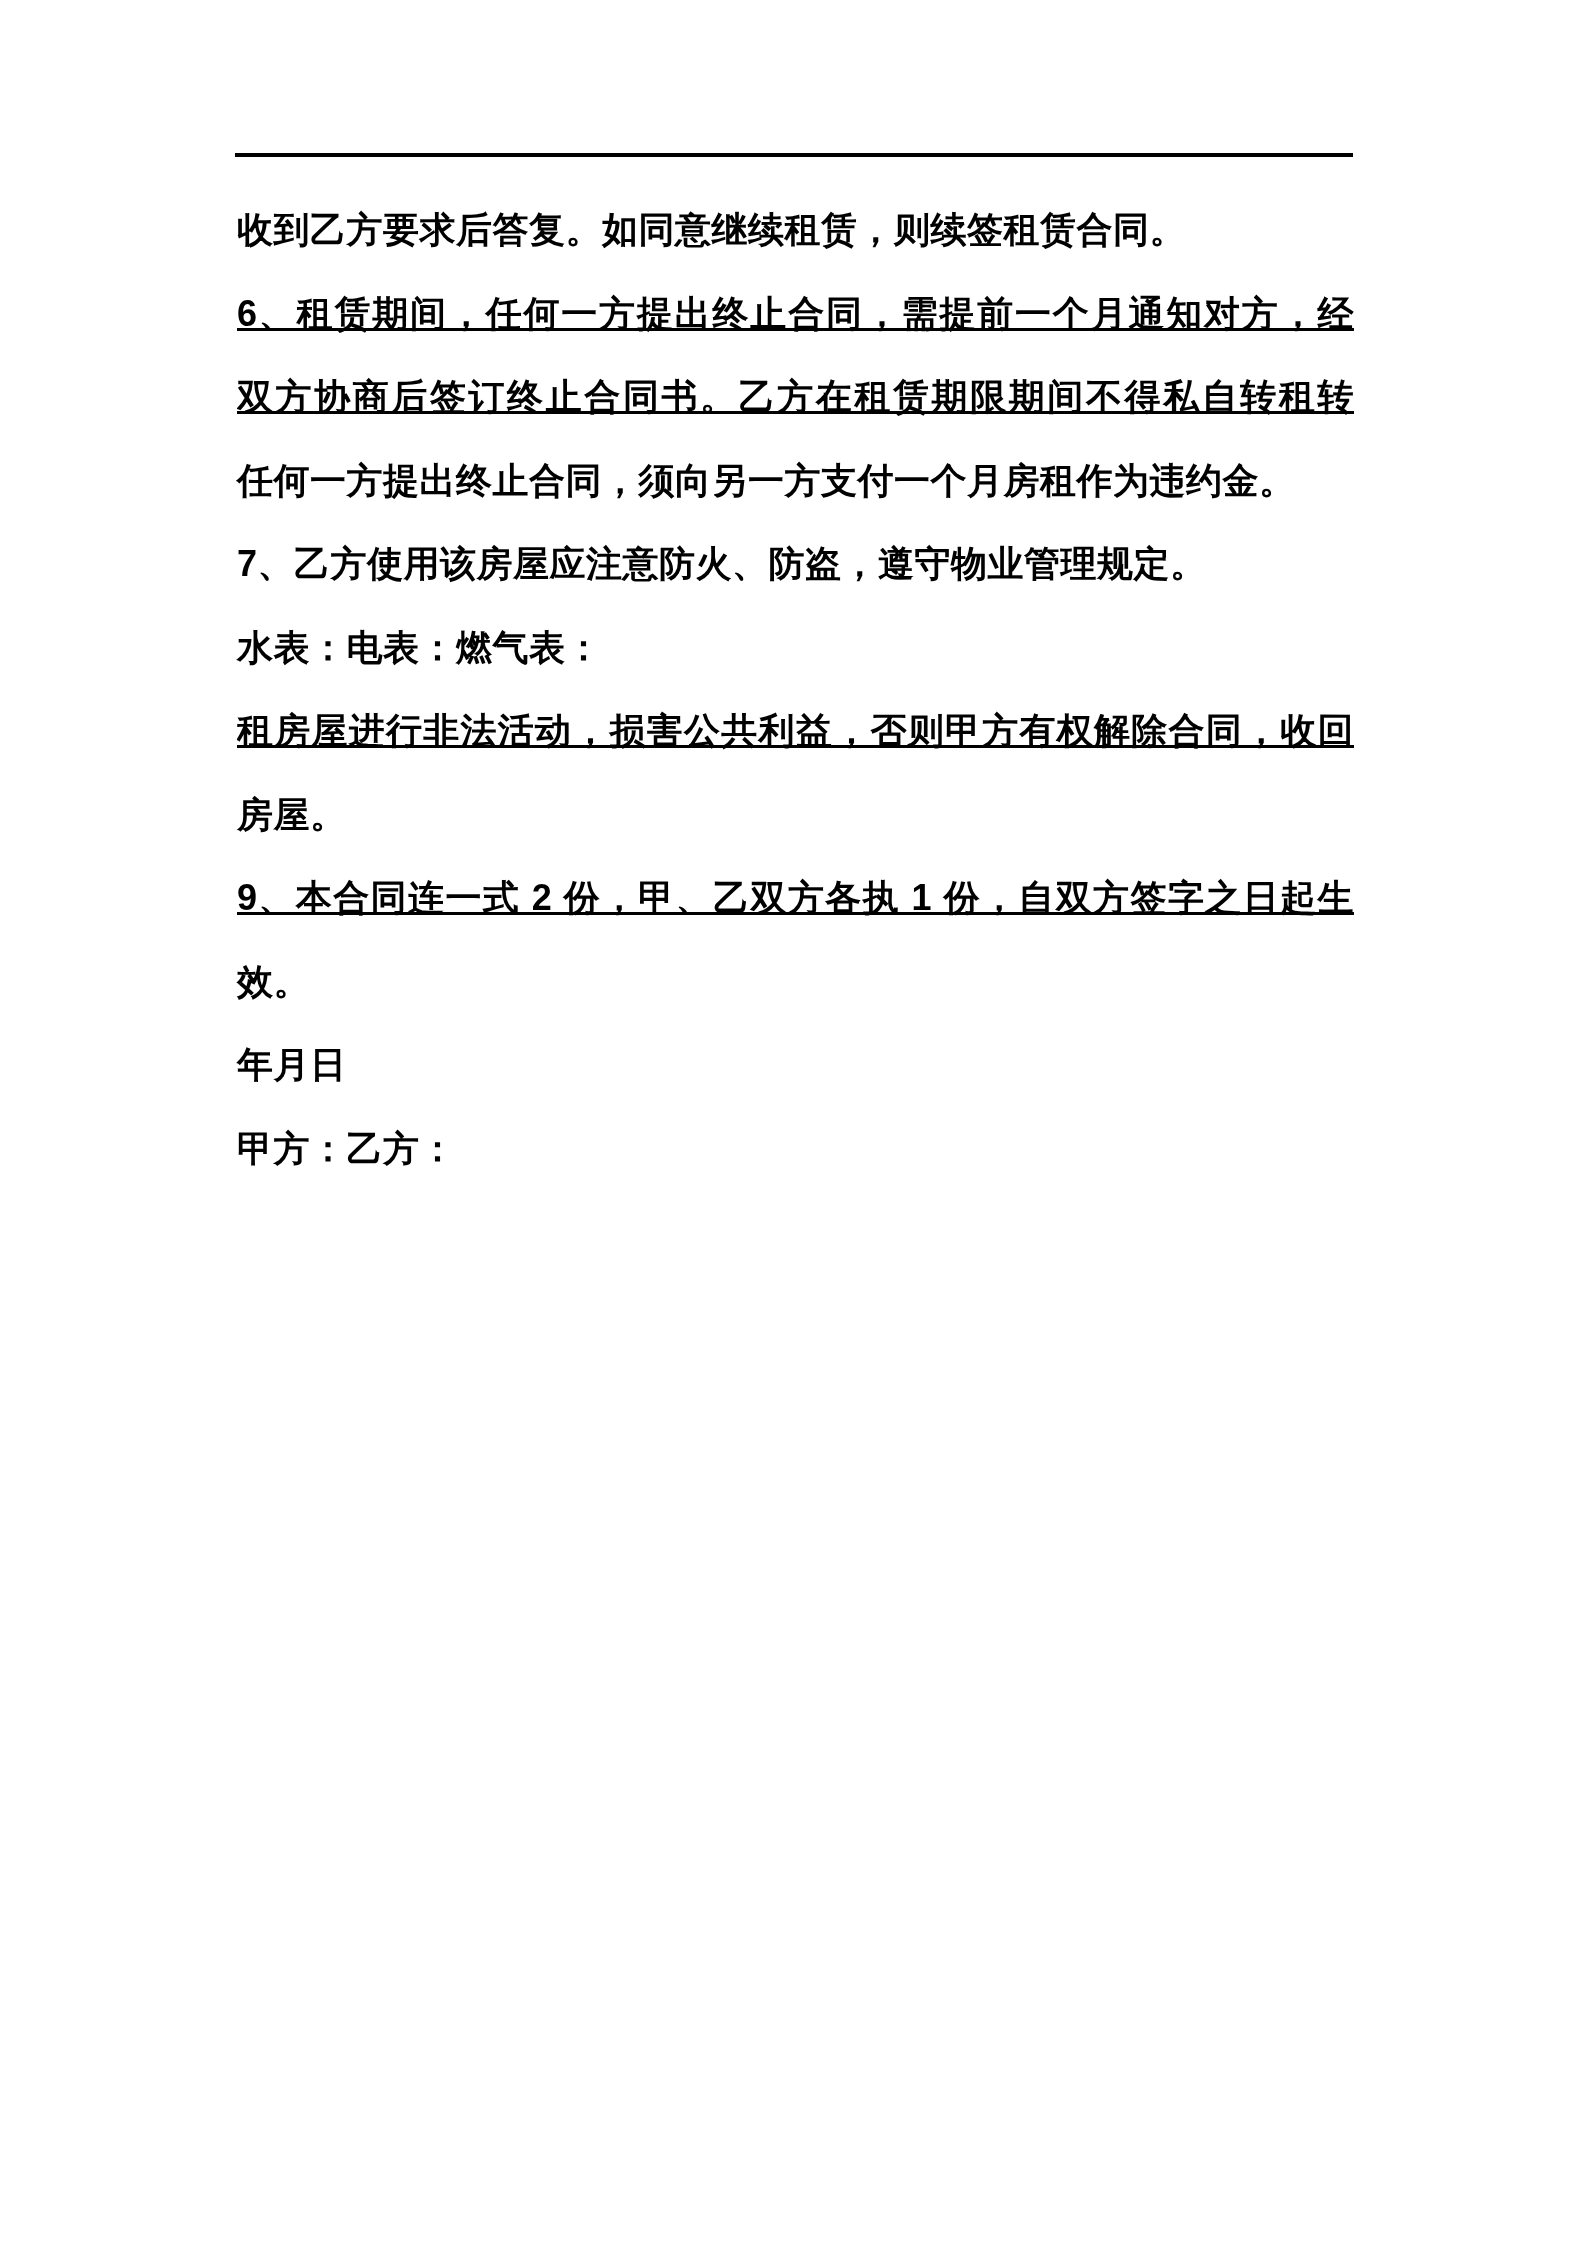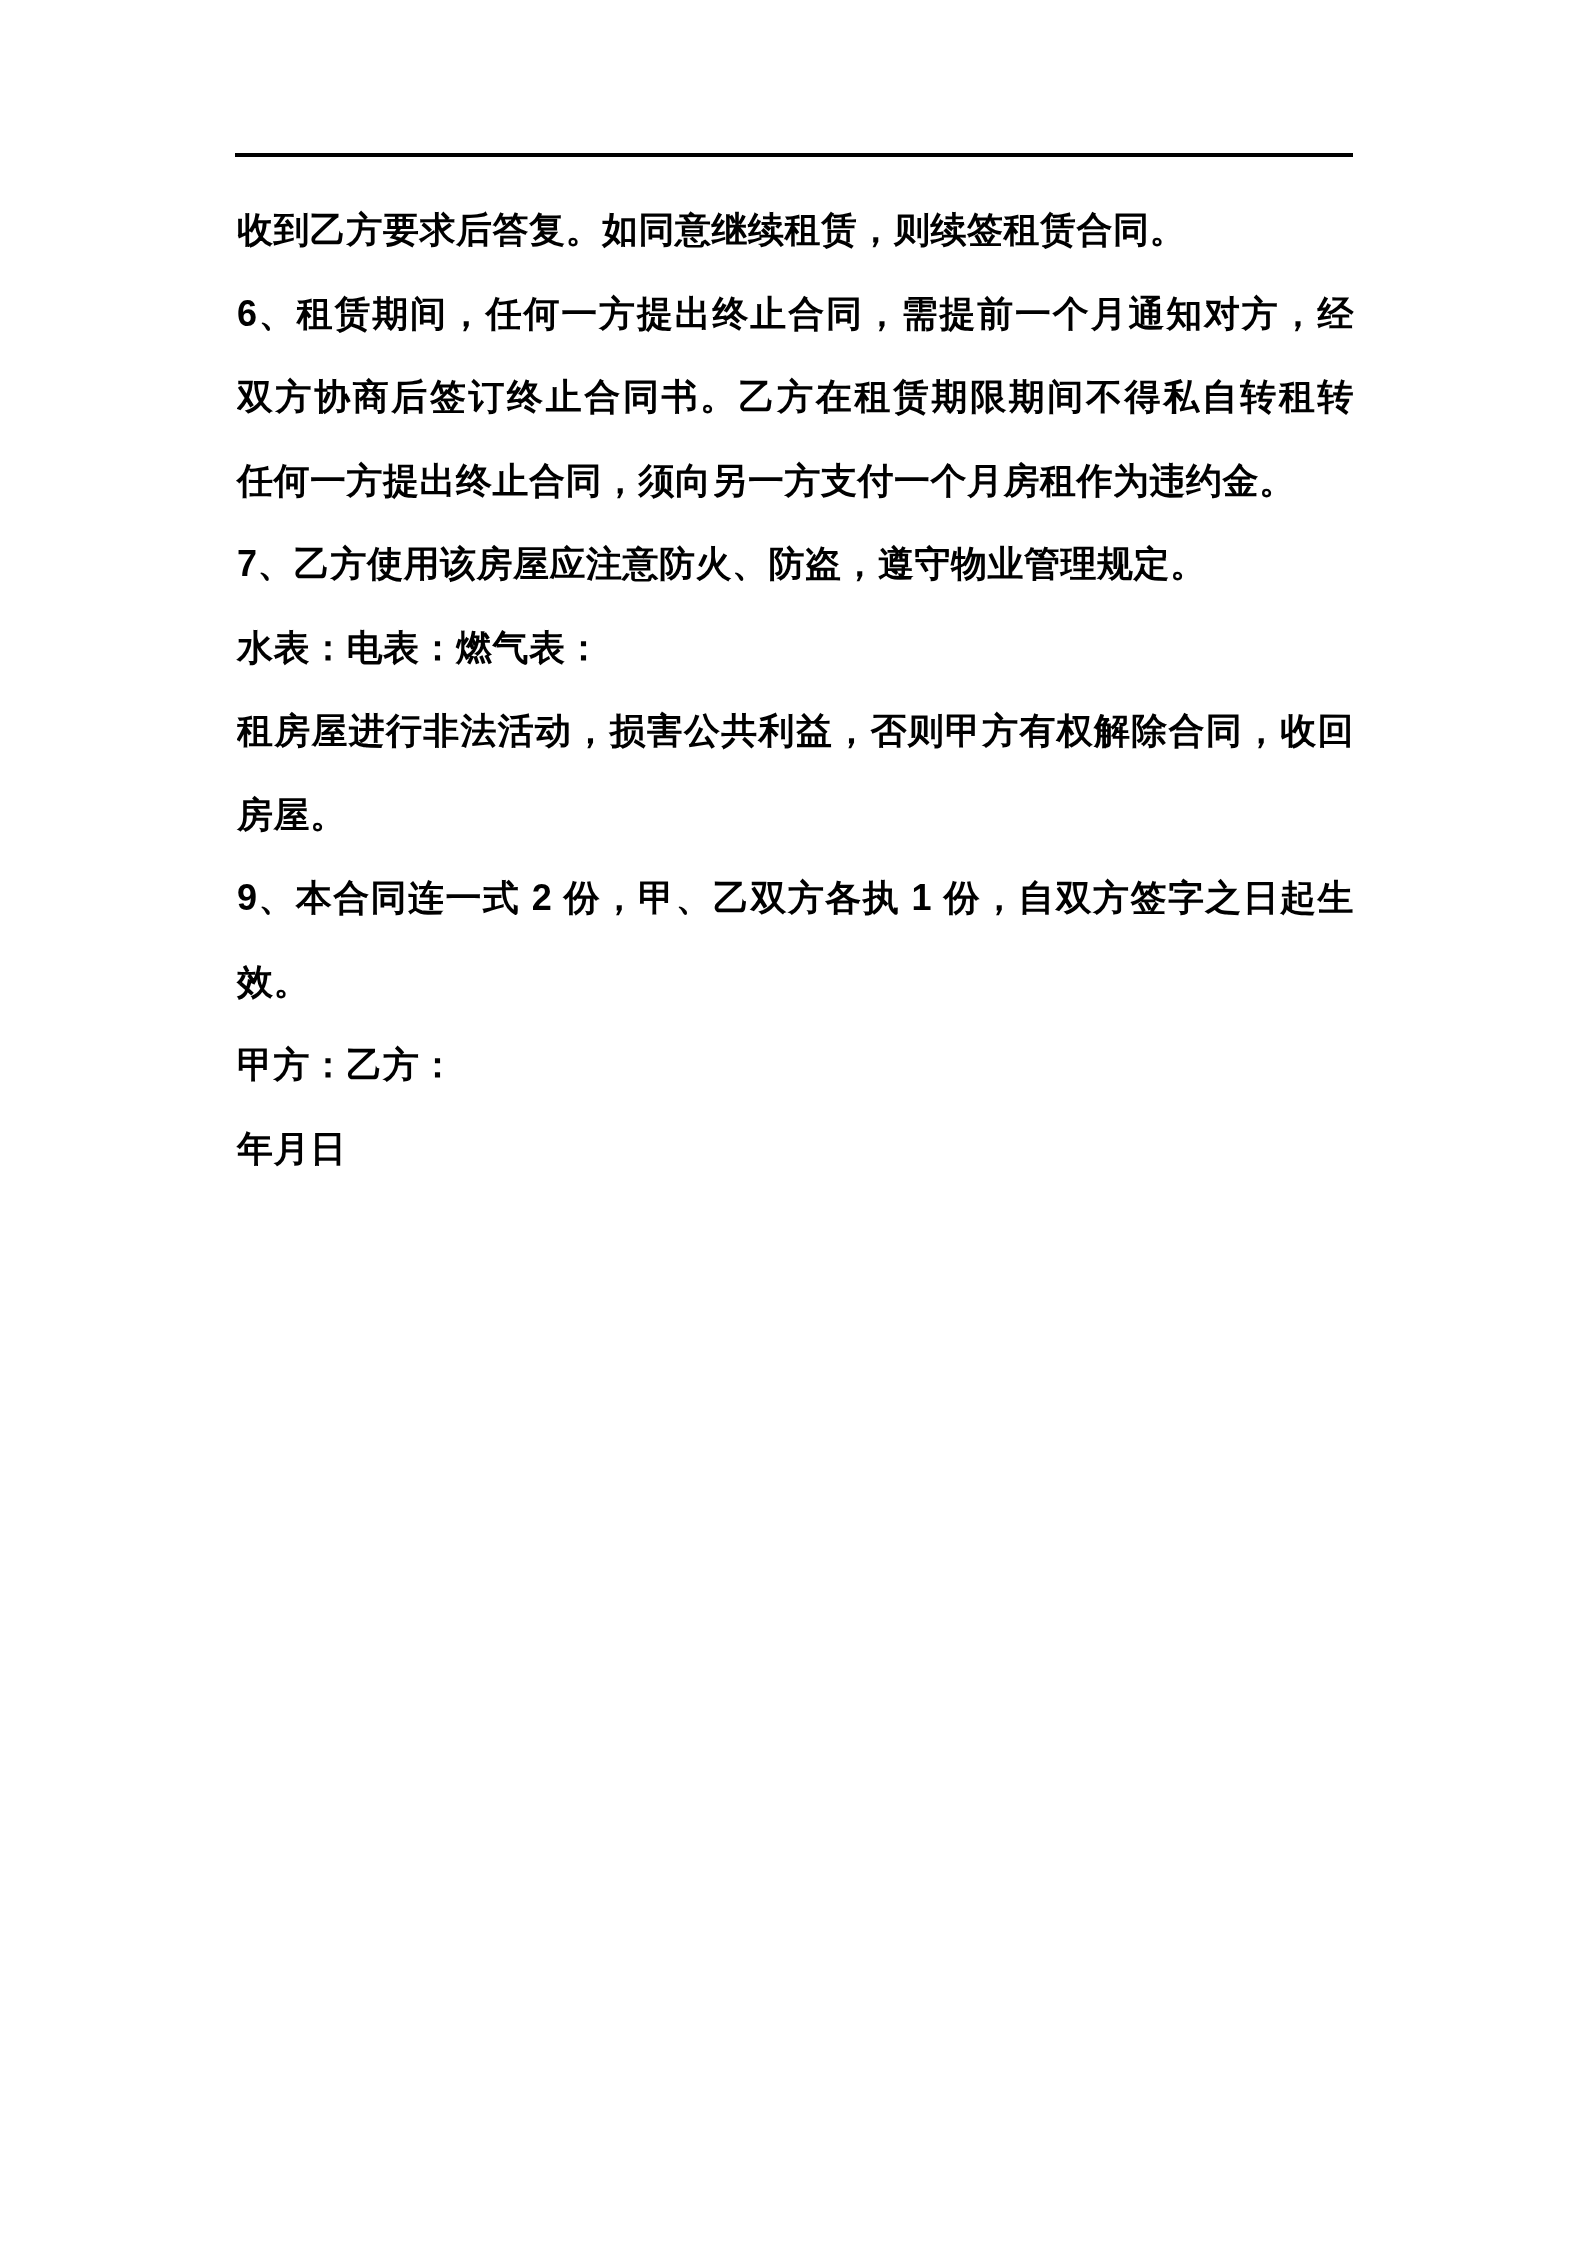--- a/index.html
+++ b/index.html
@@ -37,20 +37,21 @@
     font-size: 36px;
     font-weight: 600;
     letter-spacing: 0.5px;
     white-space: pre;
   }
   .line.full {
     white-space: normal;
     text-align: justify;
     text-align-last: justify;
     overflow: hidden;
+    text-decoration: underline;
   }
   .page-footer {
     position: absolute;
     left: 0;
     top: 2080px;
     width: 100%;
     text-align: right;
   }
   .page-footer span {
     font-size: 30px;
@@ -69,21 +70,21 @@
     <p class="line">收到乙方要求后答复。如同意继续租赁，则续签租赁合同。</p>
     <p class="line full">6、租赁期间，任何一方提出终止合同，需提前一个月通知对方，经</p>
     <p class="line full">双方协商后签订终止合同书。乙方在租赁期限期间不得私自转租转借。</p>
     <p class="line">任何一方提出终止合同，须向另一方支付一个月房租作为违约金。</p>
     <p class="line">7、乙方使用该房屋应注意防火、防盗，遵守物业管理规定。</p>
     <p class="line">水表：电表：燃气表：</p>
     <p class="line full">租房屋进行非法活动，损害公共利益，否则甲方有权解除合同，收回</p>
     <p class="line">房屋。</p>
     <p class="line full">9、本合同连一式 2 份，甲、乙双方各执 1 份，自双方签字之日起生</p>
     <p class="line">效。</p>
+    <p class="line">年月日</p>
     <p class="line">甲方：乙方：</p>
-    <p class="line">年月日</p>
   </main>
 
   <footer class="page-footer">
     <span>第 2 页 共 2 页</span>
   </footer>
 
 </div>
 
 </body></html>

